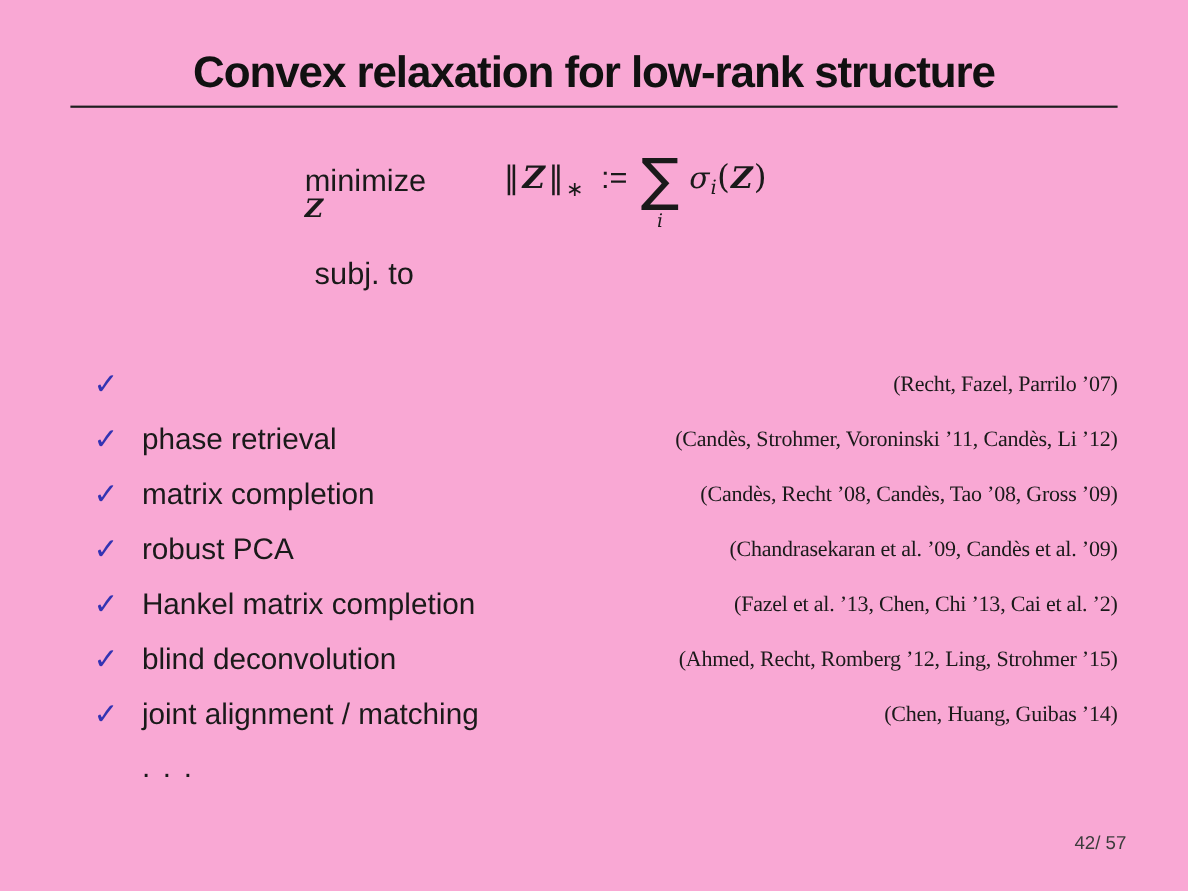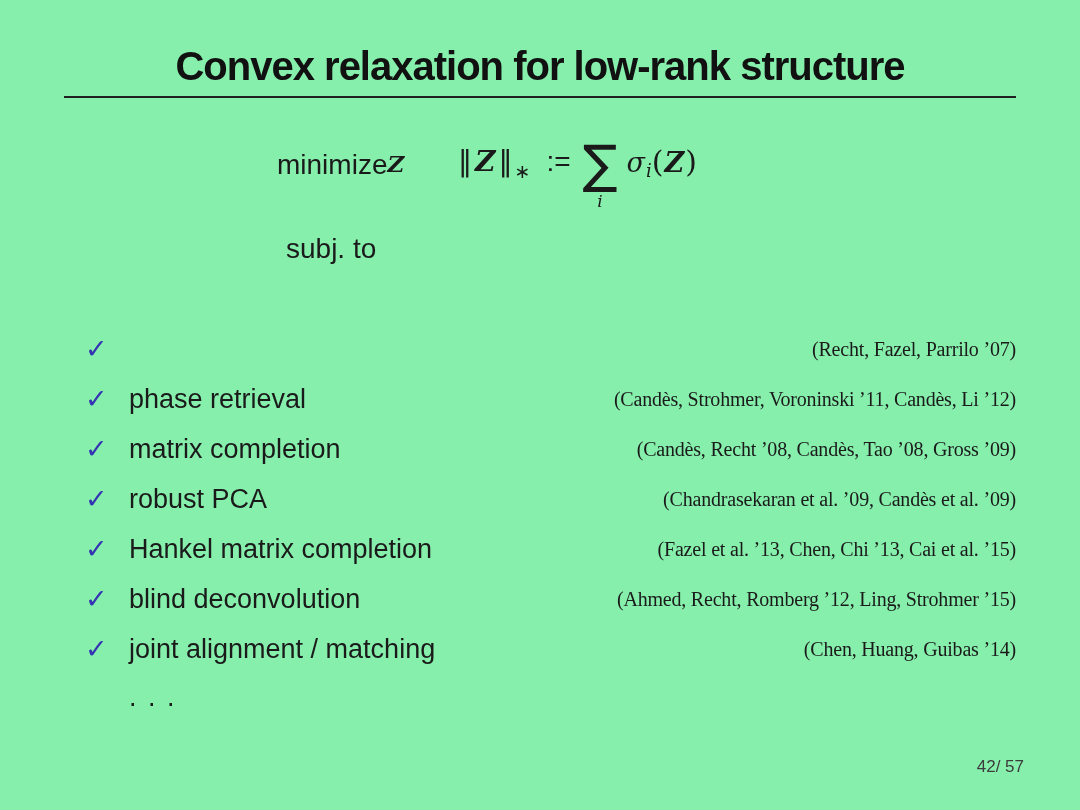--- a/index.html
+++ b/index.html
@@ -1,36 +1,36 @@
 <!DOCTYPE html>
 <html><head>
 <meta charset="utf-8">
 <style>
   html,body { margin:0; padding:0; background:#ffffff; }
   .slide {
-    position:relative; width:1080px; height:810px; background:#86efac;
+    position:relative; width:1080px; height:810px; background:#f9a8d4;
     font-family:"Liberation Sans", sans-serif; color:#1a1a1a; overflow:hidden;
   }
   
   .title {
     position:absolute; top:44px; left:0; width:100%; margin:0;
     text-align:center; font-size:40px; font-weight:bold; letter-spacing:-1px;
     color:#111;
   }
   .title-rule {
     position:absolute; top:96px; left:64px; width:952px; height:2px;
     background:#1f1f1f;
   }
   
   .math-it   { font-family:"DejaVu Serif", serif; font-style:italic; }
   .math-bold { font-family:"DejaVu Serif", serif; font-style:italic; font-weight:bold; }
   
   .min-stack {
     position:absolute; left:277px; top:150px;
-    display:flex; flex-direction:row; align-items:center;
+    display:flex; flex-direction:column; align-items:flex-start;
     font-size:28px; line-height:1.05;
   }
   .min-stack .math-bold { font-size:23px; margin-top:-1px; }
   .norm-expr {
     position:absolute; left:458px; top:134px;
     display:flex; align-items:flex-start; font-size:29px; line-height:1;
   }
   .norm-group { display:inline-flex; align-items:baseline; margin-top:14px; }
   .norm-bar   { font-size:28px; font-family:"DejaVu Sans", sans-serif; }
   .norm-group .math-bold { font-size:28px; padding:0 3px; }
@@ -110,21 +110,21 @@
       <span class="cite">(Candès, Recht ’08, Candès, Tao ’08, Gross ’09)</span>
     </div>
     <div class="row">
       <span class="check">✓</span>
       <span class="label">robust PCA</span>
       <span class="cite">(Chandrasekaran et al. ’09, Candès et al. ’09)</span>
     </div>
     <div class="row">
       <span class="check">✓</span>
       <span class="label">Hankel matrix completion</span>
-      <span class="cite">(Fazel et al. ’13, Chen, Chi ’13, Cai et al. ’15)</span>
+      <span class="cite">(Fazel et al. ’13, Chen, Chi ’13, Cai et al. ’2)</span>
     </div>
     <div class="row">
       <span class="check">✓</span>
       <span class="label">blind deconvolution</span>
       <span class="cite">(Ahmed, Recht, Romberg ’12, Ling, Strohmer ’15)</span>
     </div>
     <div class="row">
       <span class="check">✓</span>
       <span class="label">joint alignment / matching</span>
       <span class="cite">(Chen, Huang, Guibas ’14)</span>

